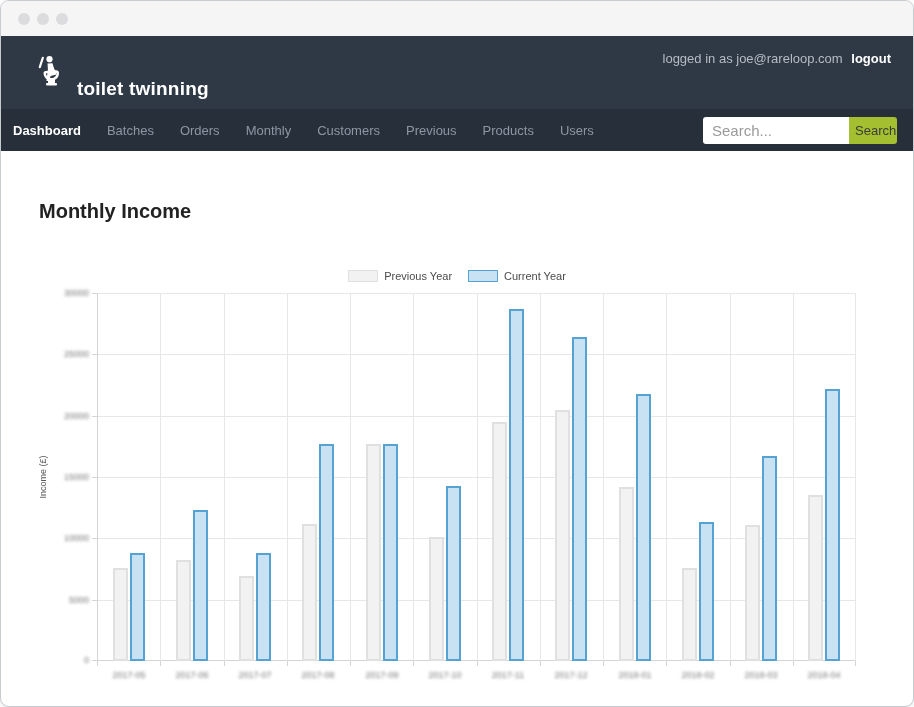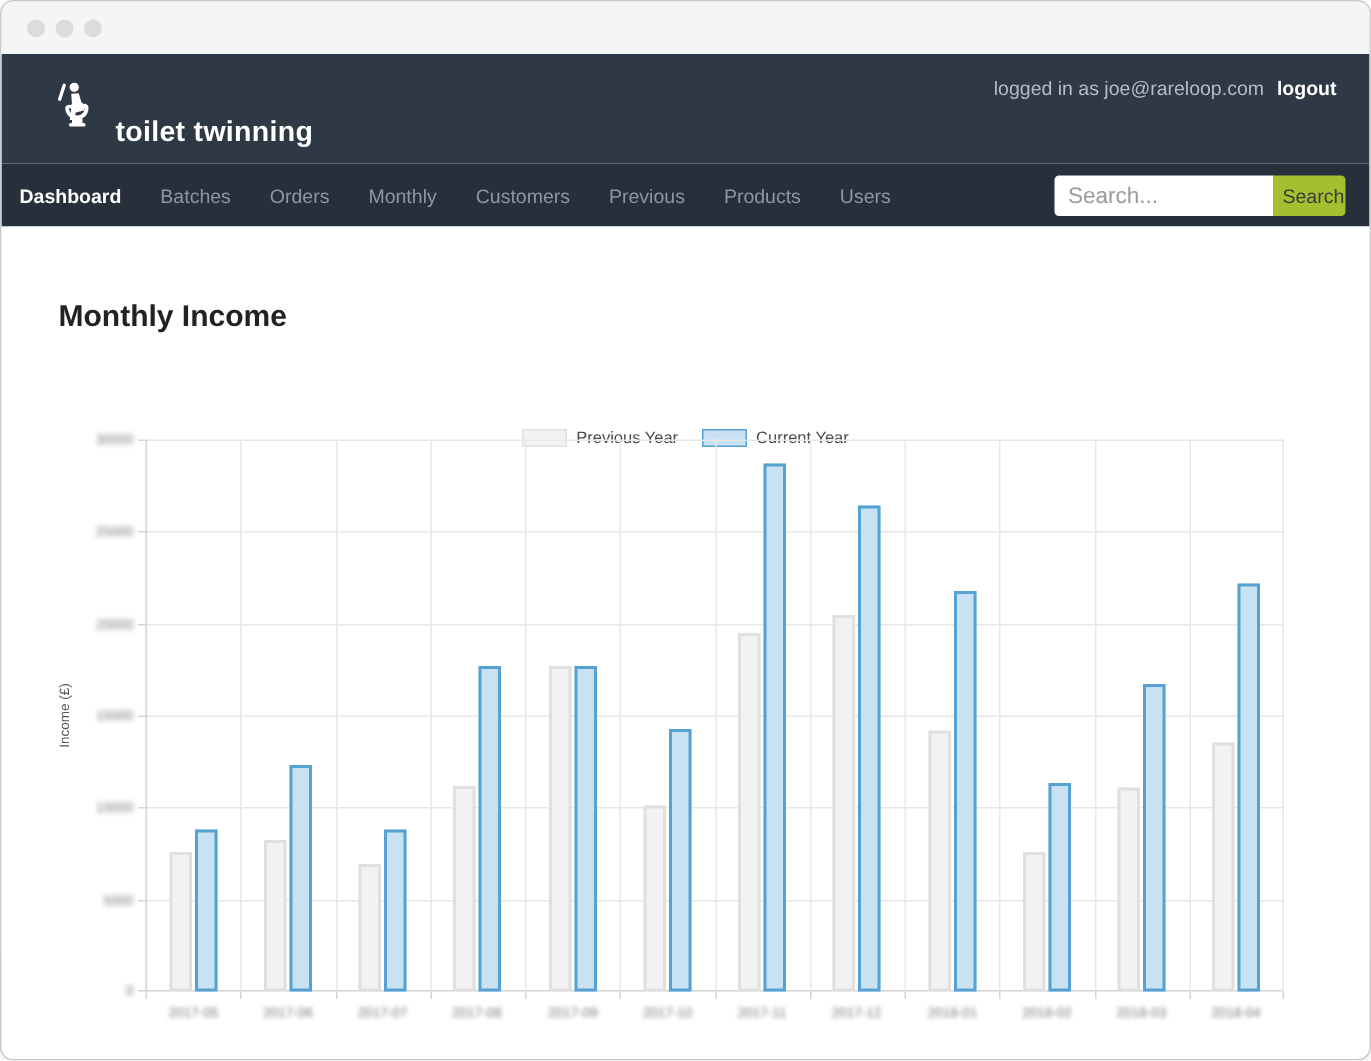--- a/index.html
+++ b/index.html
@@ -24,21 +24,21 @@
   .main-nav li { color:#8d97a4; font-size:13px; margin-right:26px; cursor:pointer; white-space:nowrap; }
   .main-nav li.active { color:#ffffff; font-weight:700; }
   .search { margin-left:auto; display:flex; height:27px; }
   .search input { width:146px; border:none; border-radius:3px 0 0 3px; padding:0 9px; font-size:15px; color:#333; outline:none; font-family:inherit; }
   .search input::placeholder { color:#9a9a9a; }
   .search button { width:48px; background:#a4bf2f; color:#3b3b3b; border:none; border-radius:0 3px 3px 0; font-size:13px; cursor:pointer; font-family:inherit;text-align:center; }
   
   .content { position:relative; height:487px; background:#fff; }
   .page-title { position:absolute; left:38px; top:49px; margin:0; font-size:20px; font-weight:600; color:#222; }
   
-  .legend { position:absolute; top:135px; left:0; right:0; display:flex; justify-content:center; gap:16px; font-size:11px; color:#4a4a4a; }
+  .legend { position:absolute; top:119px; left:0; right:0; display:flex; justify-content:center; gap:16px; font-size:11px; color:#4a4a4a; }
   .legend-item { display:flex; align-items:center; gap:6px; }
   .swatch { width:30px; height:12px; border:1px solid #ccc; display:inline-block; }
   .plot { position:absolute; left:96px; top:142px; width:759px; height:368px; }
   .gridline-h { position:absolute; left:0; width:100%; height:1px; background:#e7e7e7; }
   .gridline-v { position:absolute; top:0; height:100%; width:1px; background:#e7e7e7; }
   .axisline { background:#d4d4d4; }
   .tick-y { position:absolute; left:-5px; width:5px; height:1px; background:#d4d4d4; }
   .tick-x { position:absolute; bottom:-5px; width:1px; height:5px; background:#d4d4d4; }
   .bar { position:absolute; bottom:0; width:15px; border-width:2px; border-style:solid; }
   .yticks { position:absolute; left:0; top:142px; width:88px; height:368px; }

